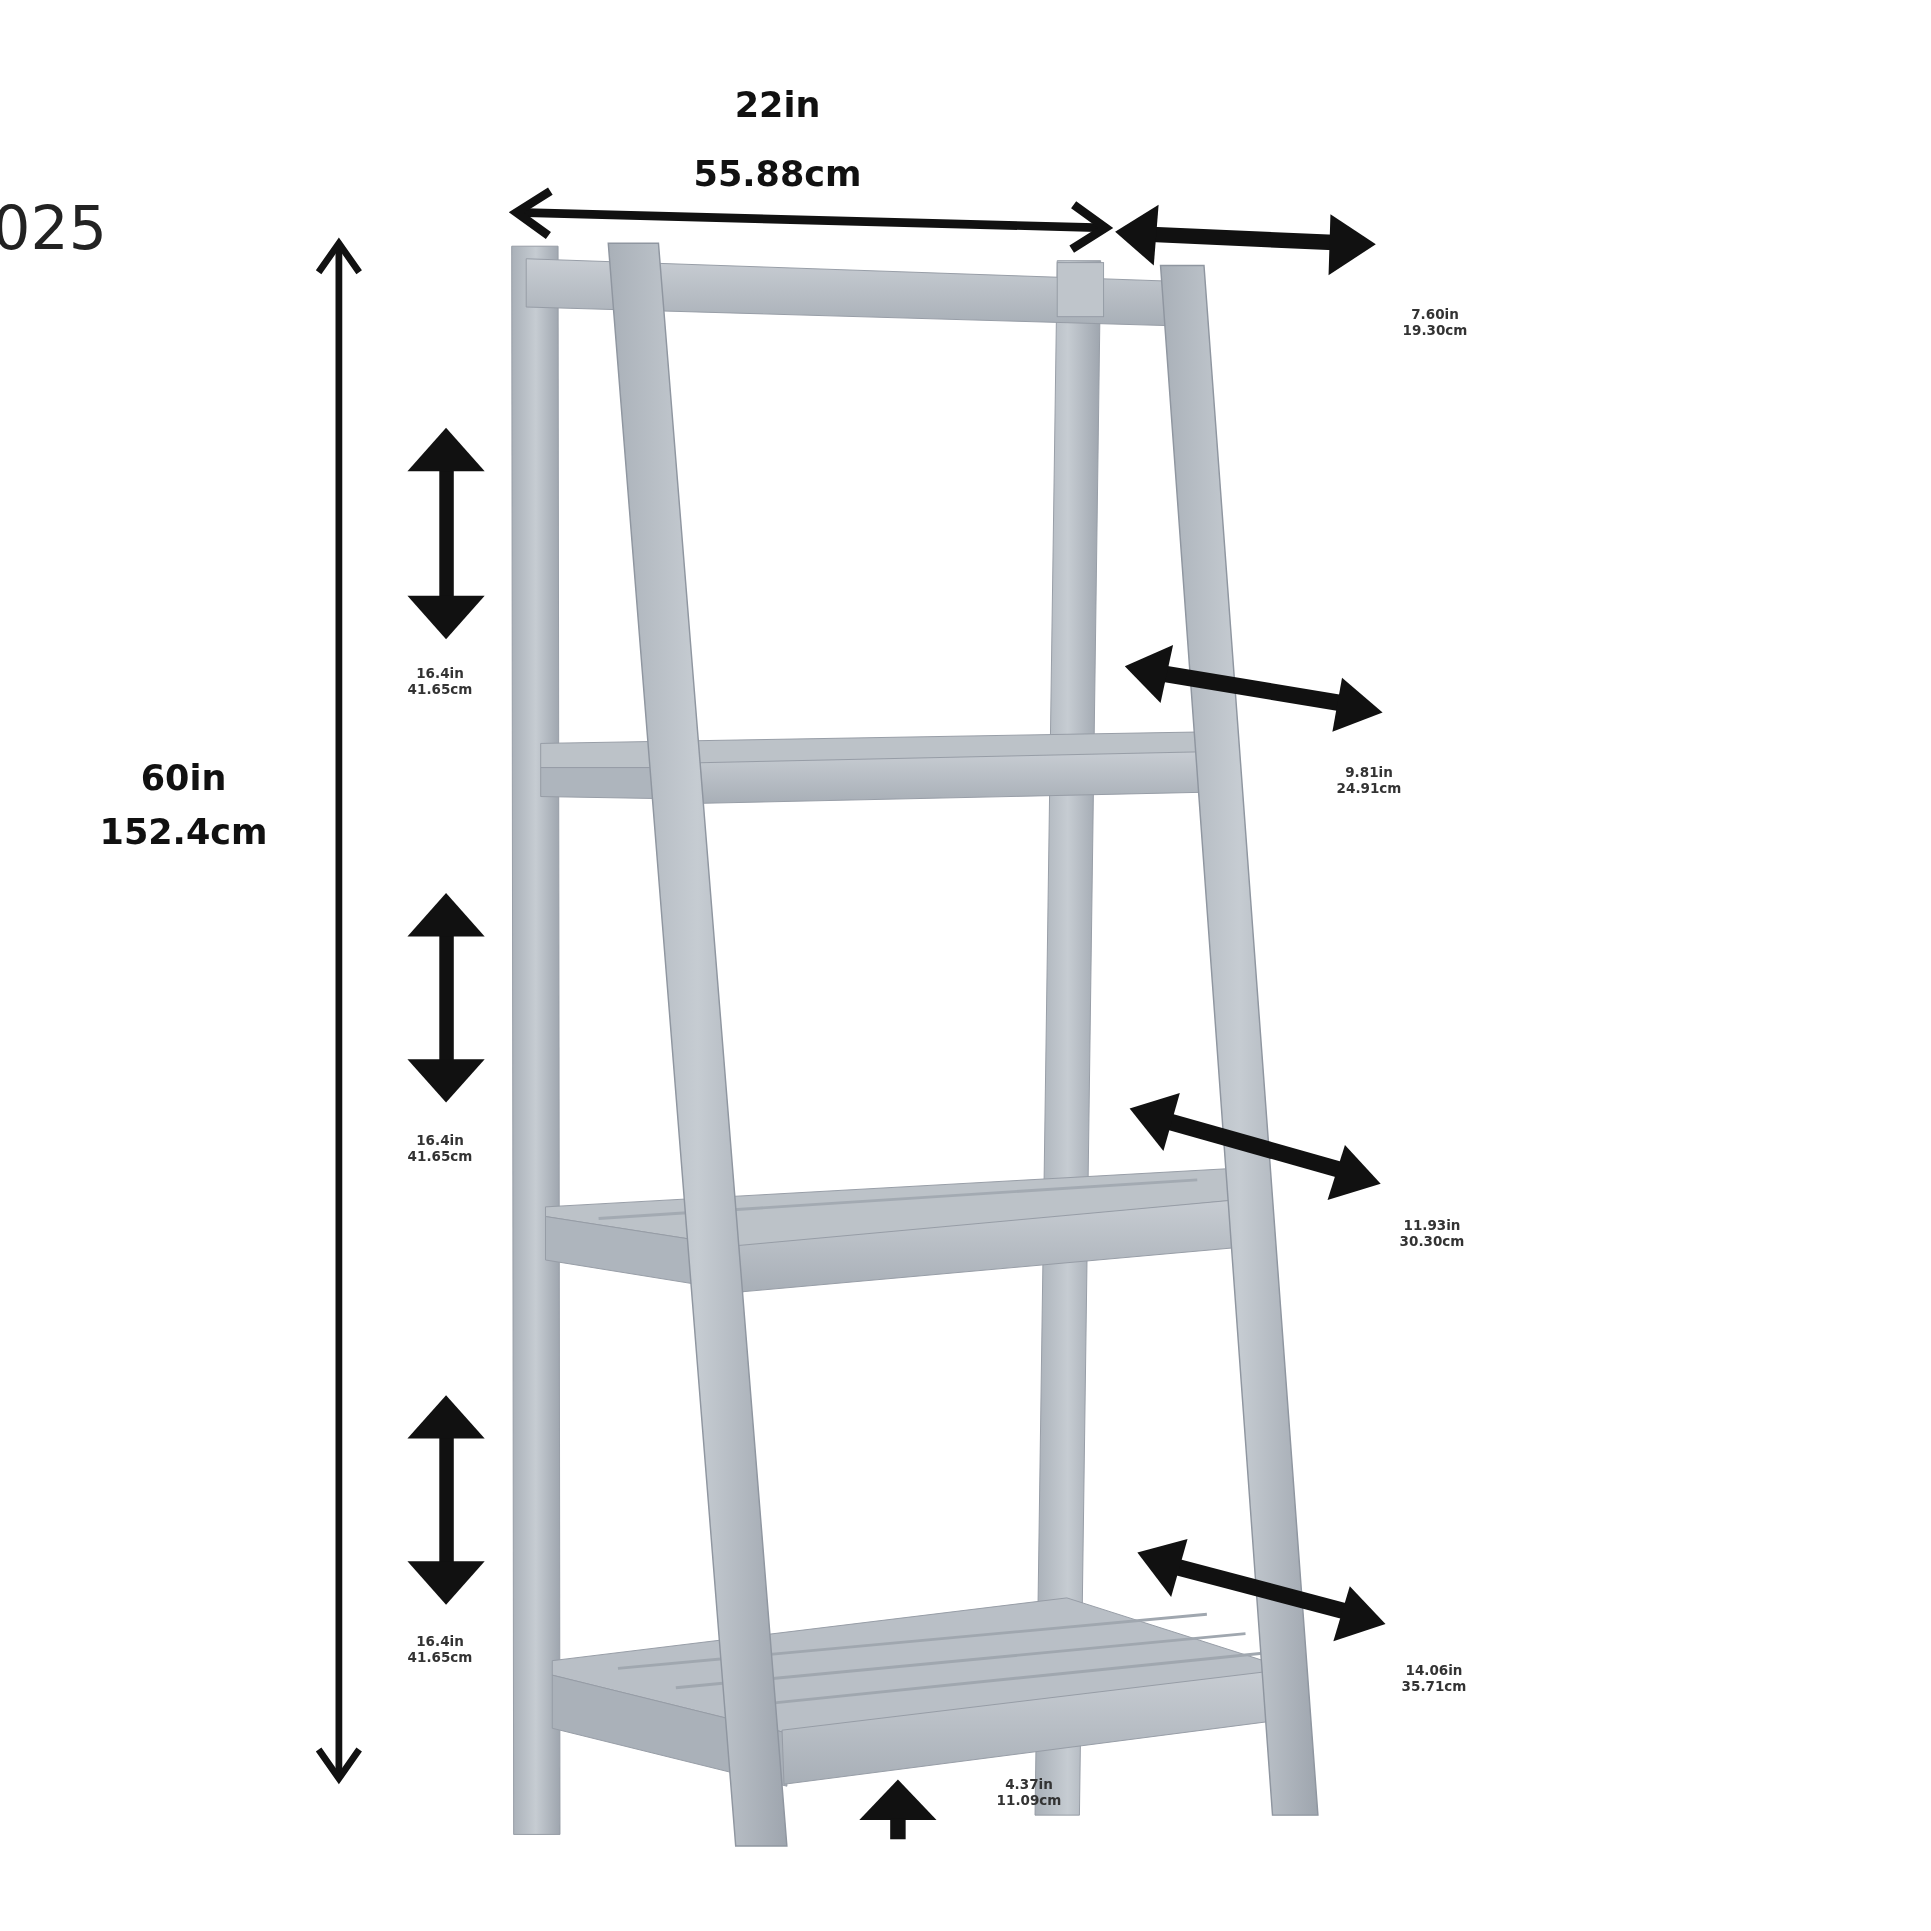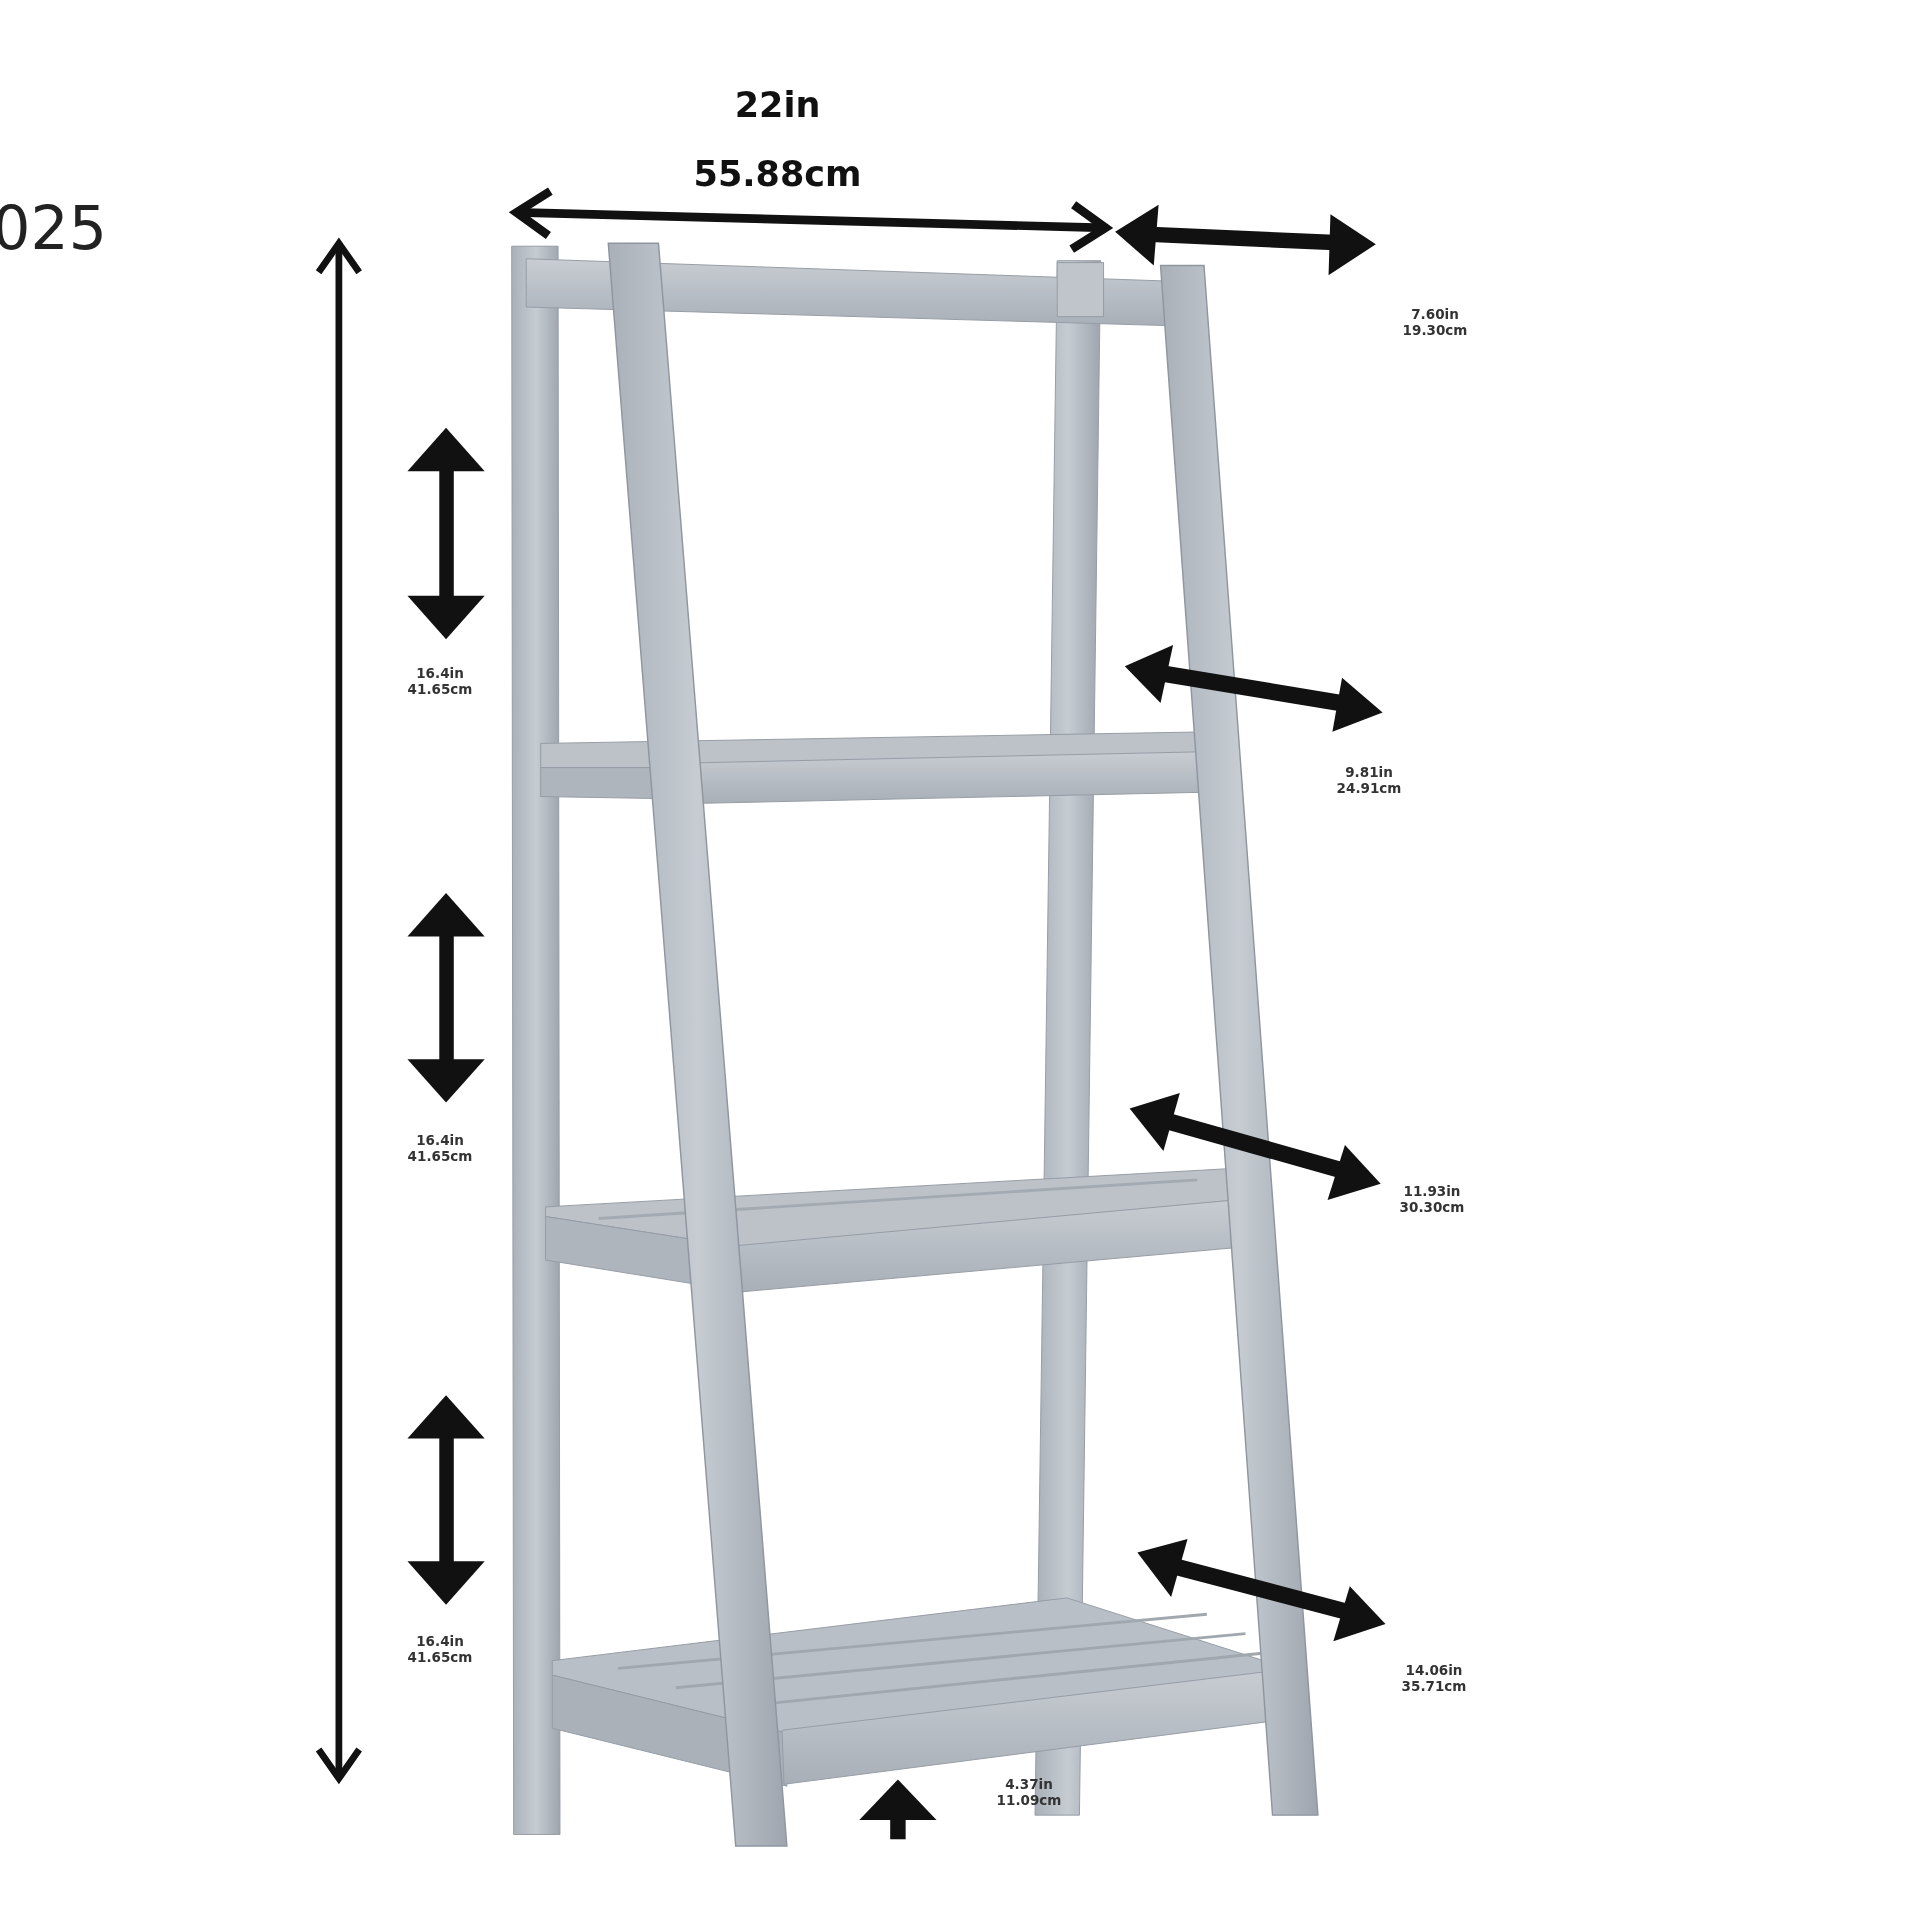--- a/index.html
+++ b/index.html
@@ -130,20 +130,24 @@
     </g>
   </svg>
 
   <div class="lbl-cut" style="left:-7.7px; top:193px;">025</div>
 
   <div class="lbl lbl-big" style="left:681px; top:85px; width:193px;">
     <div>22in</div>
     <div style="margin-top:29px;">55.88cm</div>
   </div>
 
+  <div class="lbl lbl-big" style="left:87px; top:758px; width:193px;">
+    <div>60in</div>
+    <div style="margin-top:13.5px;">152.4cm</div>
+  </div>
 
   <div class="lbl lbl-small" style="left:1377px; top:307px; width:116px;">
     <div>7.60in</div>
     <div>19.30cm</div>
   </div>
 
   <div class="lbl lbl-small" style="left:382px; top:666px; width:116px;">
     <div>16.4in</div>
     <div>41.65cm</div>
   </div>
@@ -153,21 +157,21 @@
   </div>
   <div class="lbl lbl-small" style="left:382px; top:1634px; width:116px;">
     <div>16.4in</div>
     <div>41.65cm</div>
   </div>
 
   <div class="lbl lbl-small" style="left:1311px; top:765px; width:116px;">
     <div>9.81in</div>
     <div>24.91cm</div>
   </div>
-  <div class="lbl lbl-small" style="left:1374px; top:1184px; width:116px;">
+  <div class="lbl lbl-small" style="left:1374px; top:1218px; width:116px;">
     <div>11.93in</div>
     <div>30.30cm</div>
   </div>
   <div class="lbl lbl-small" style="left:1376px; top:1663px; width:116px;">
     <div>14.06in</div>
     <div>35.71cm</div>
   </div>
 
   <div class="lbl lbl-small" style="left:971px; top:1777px; width:116px;">
     <div>4.37in</div>

